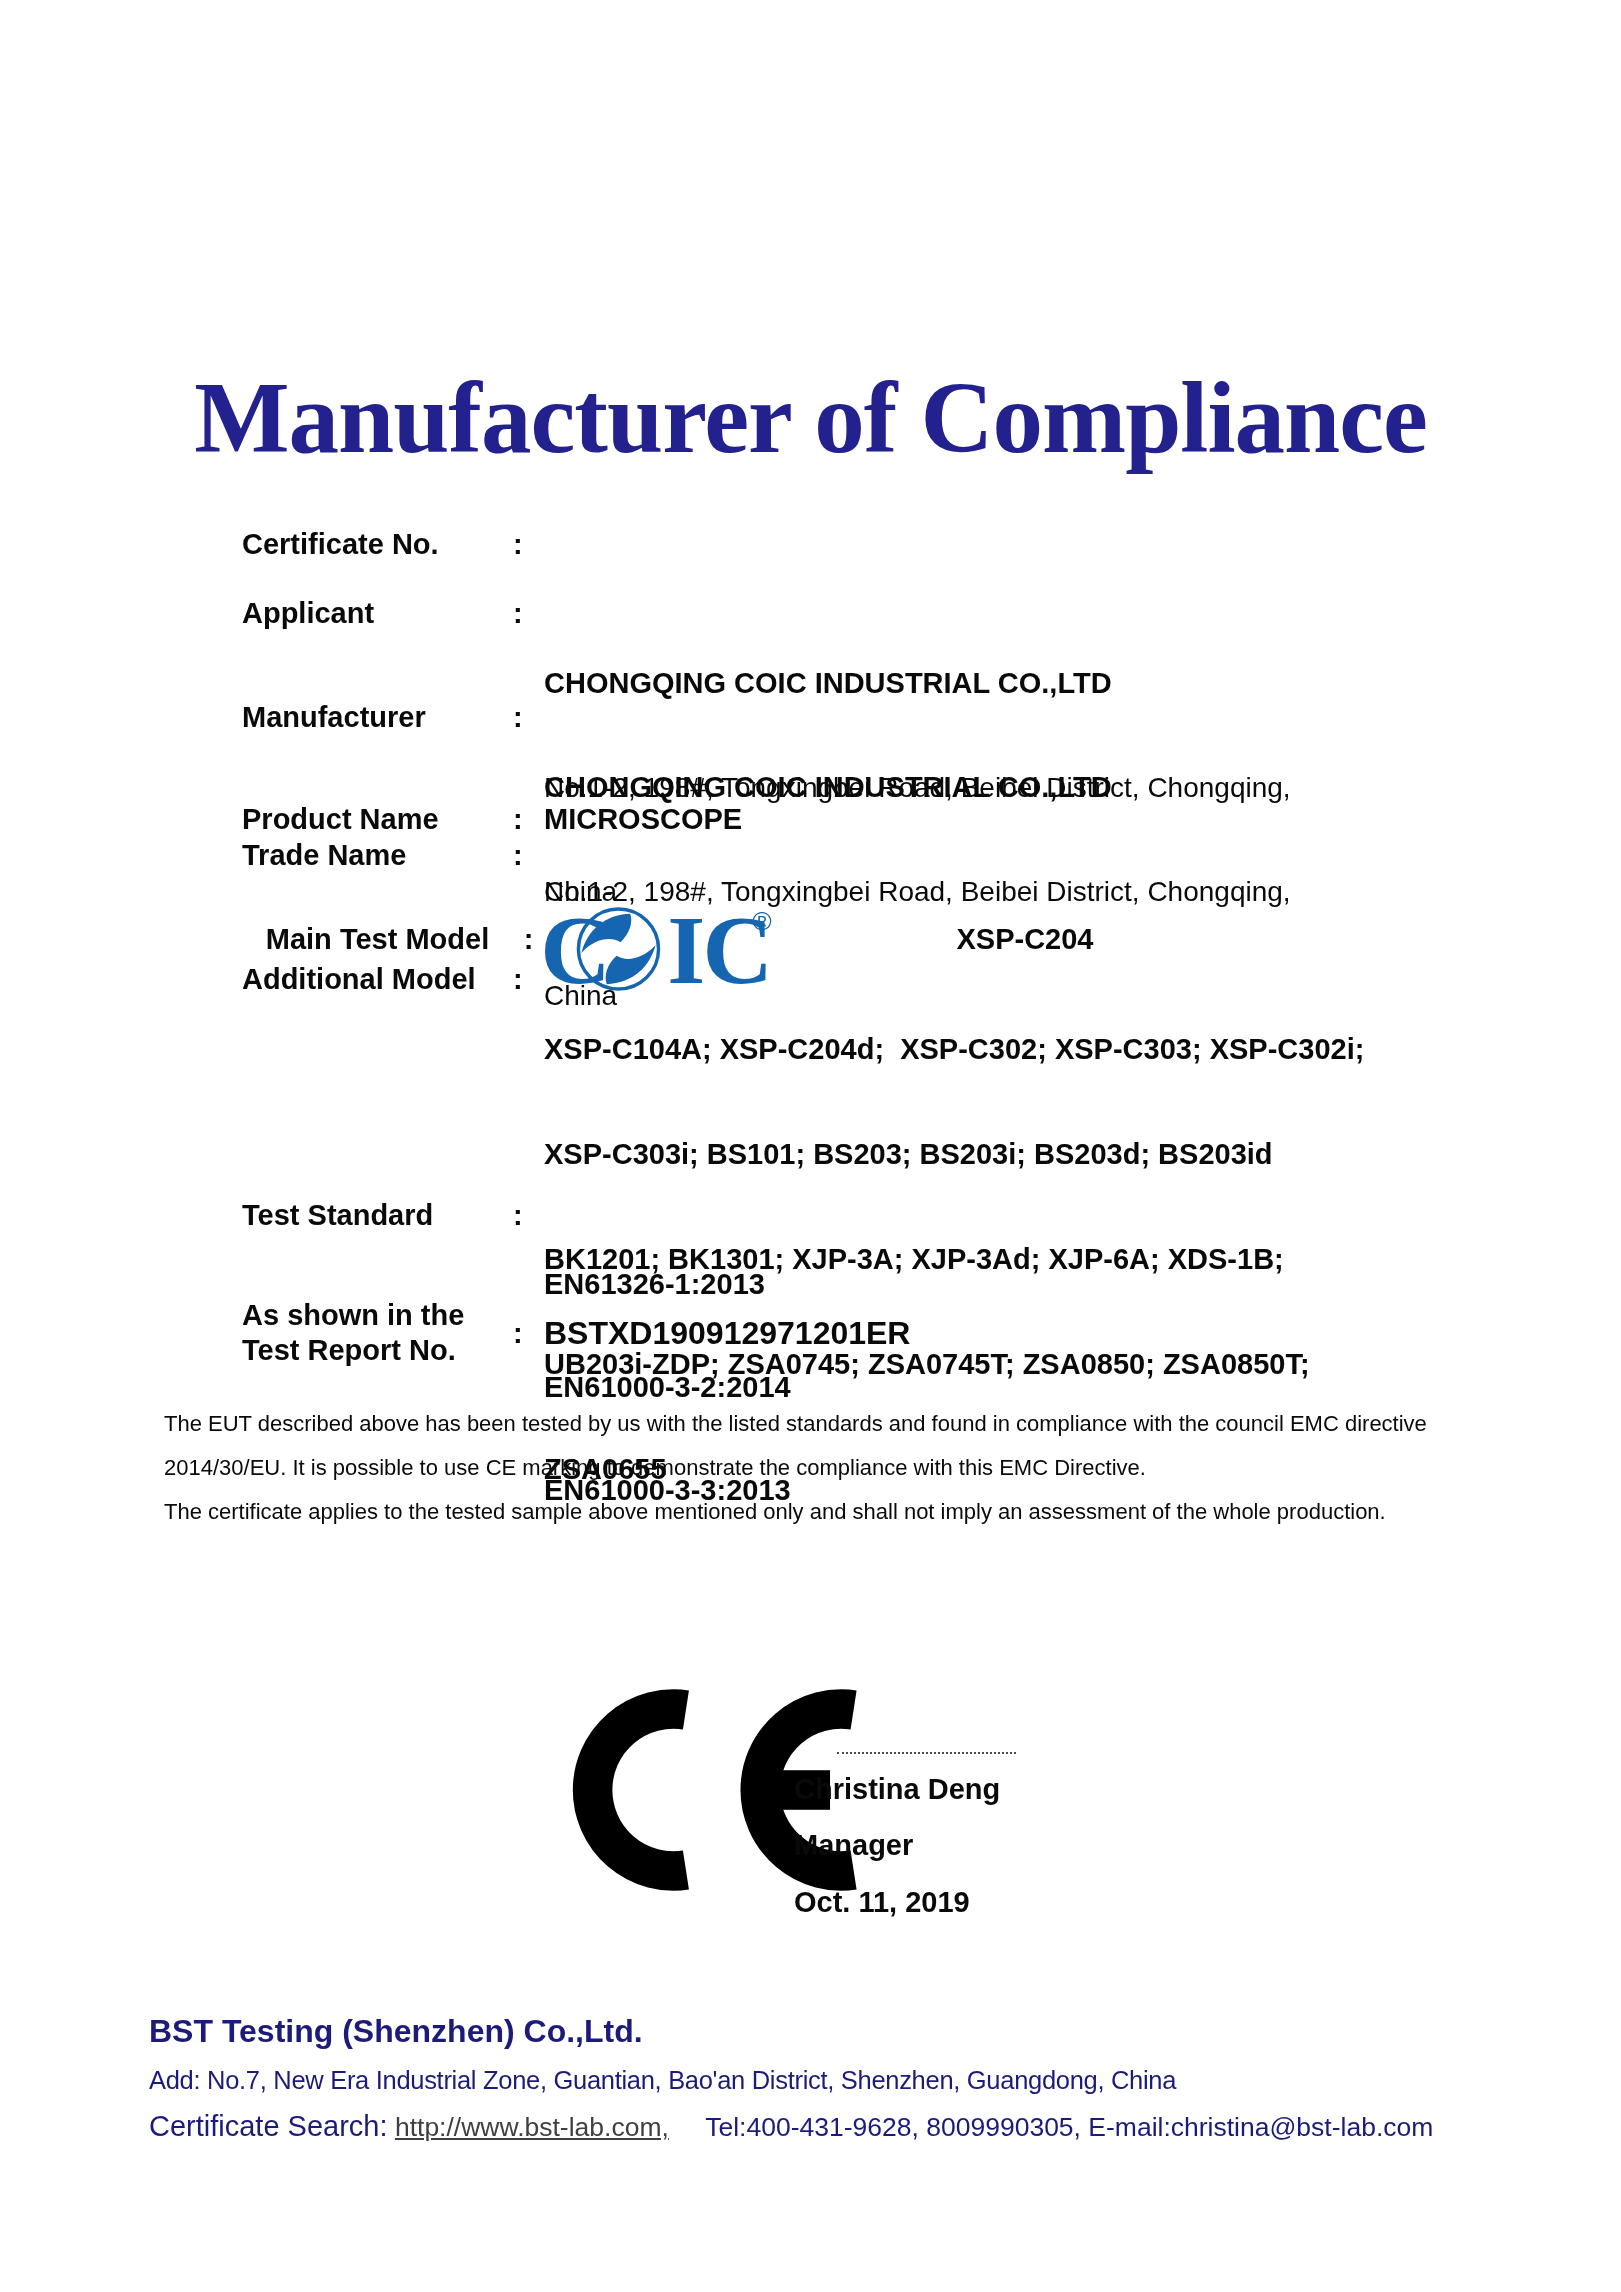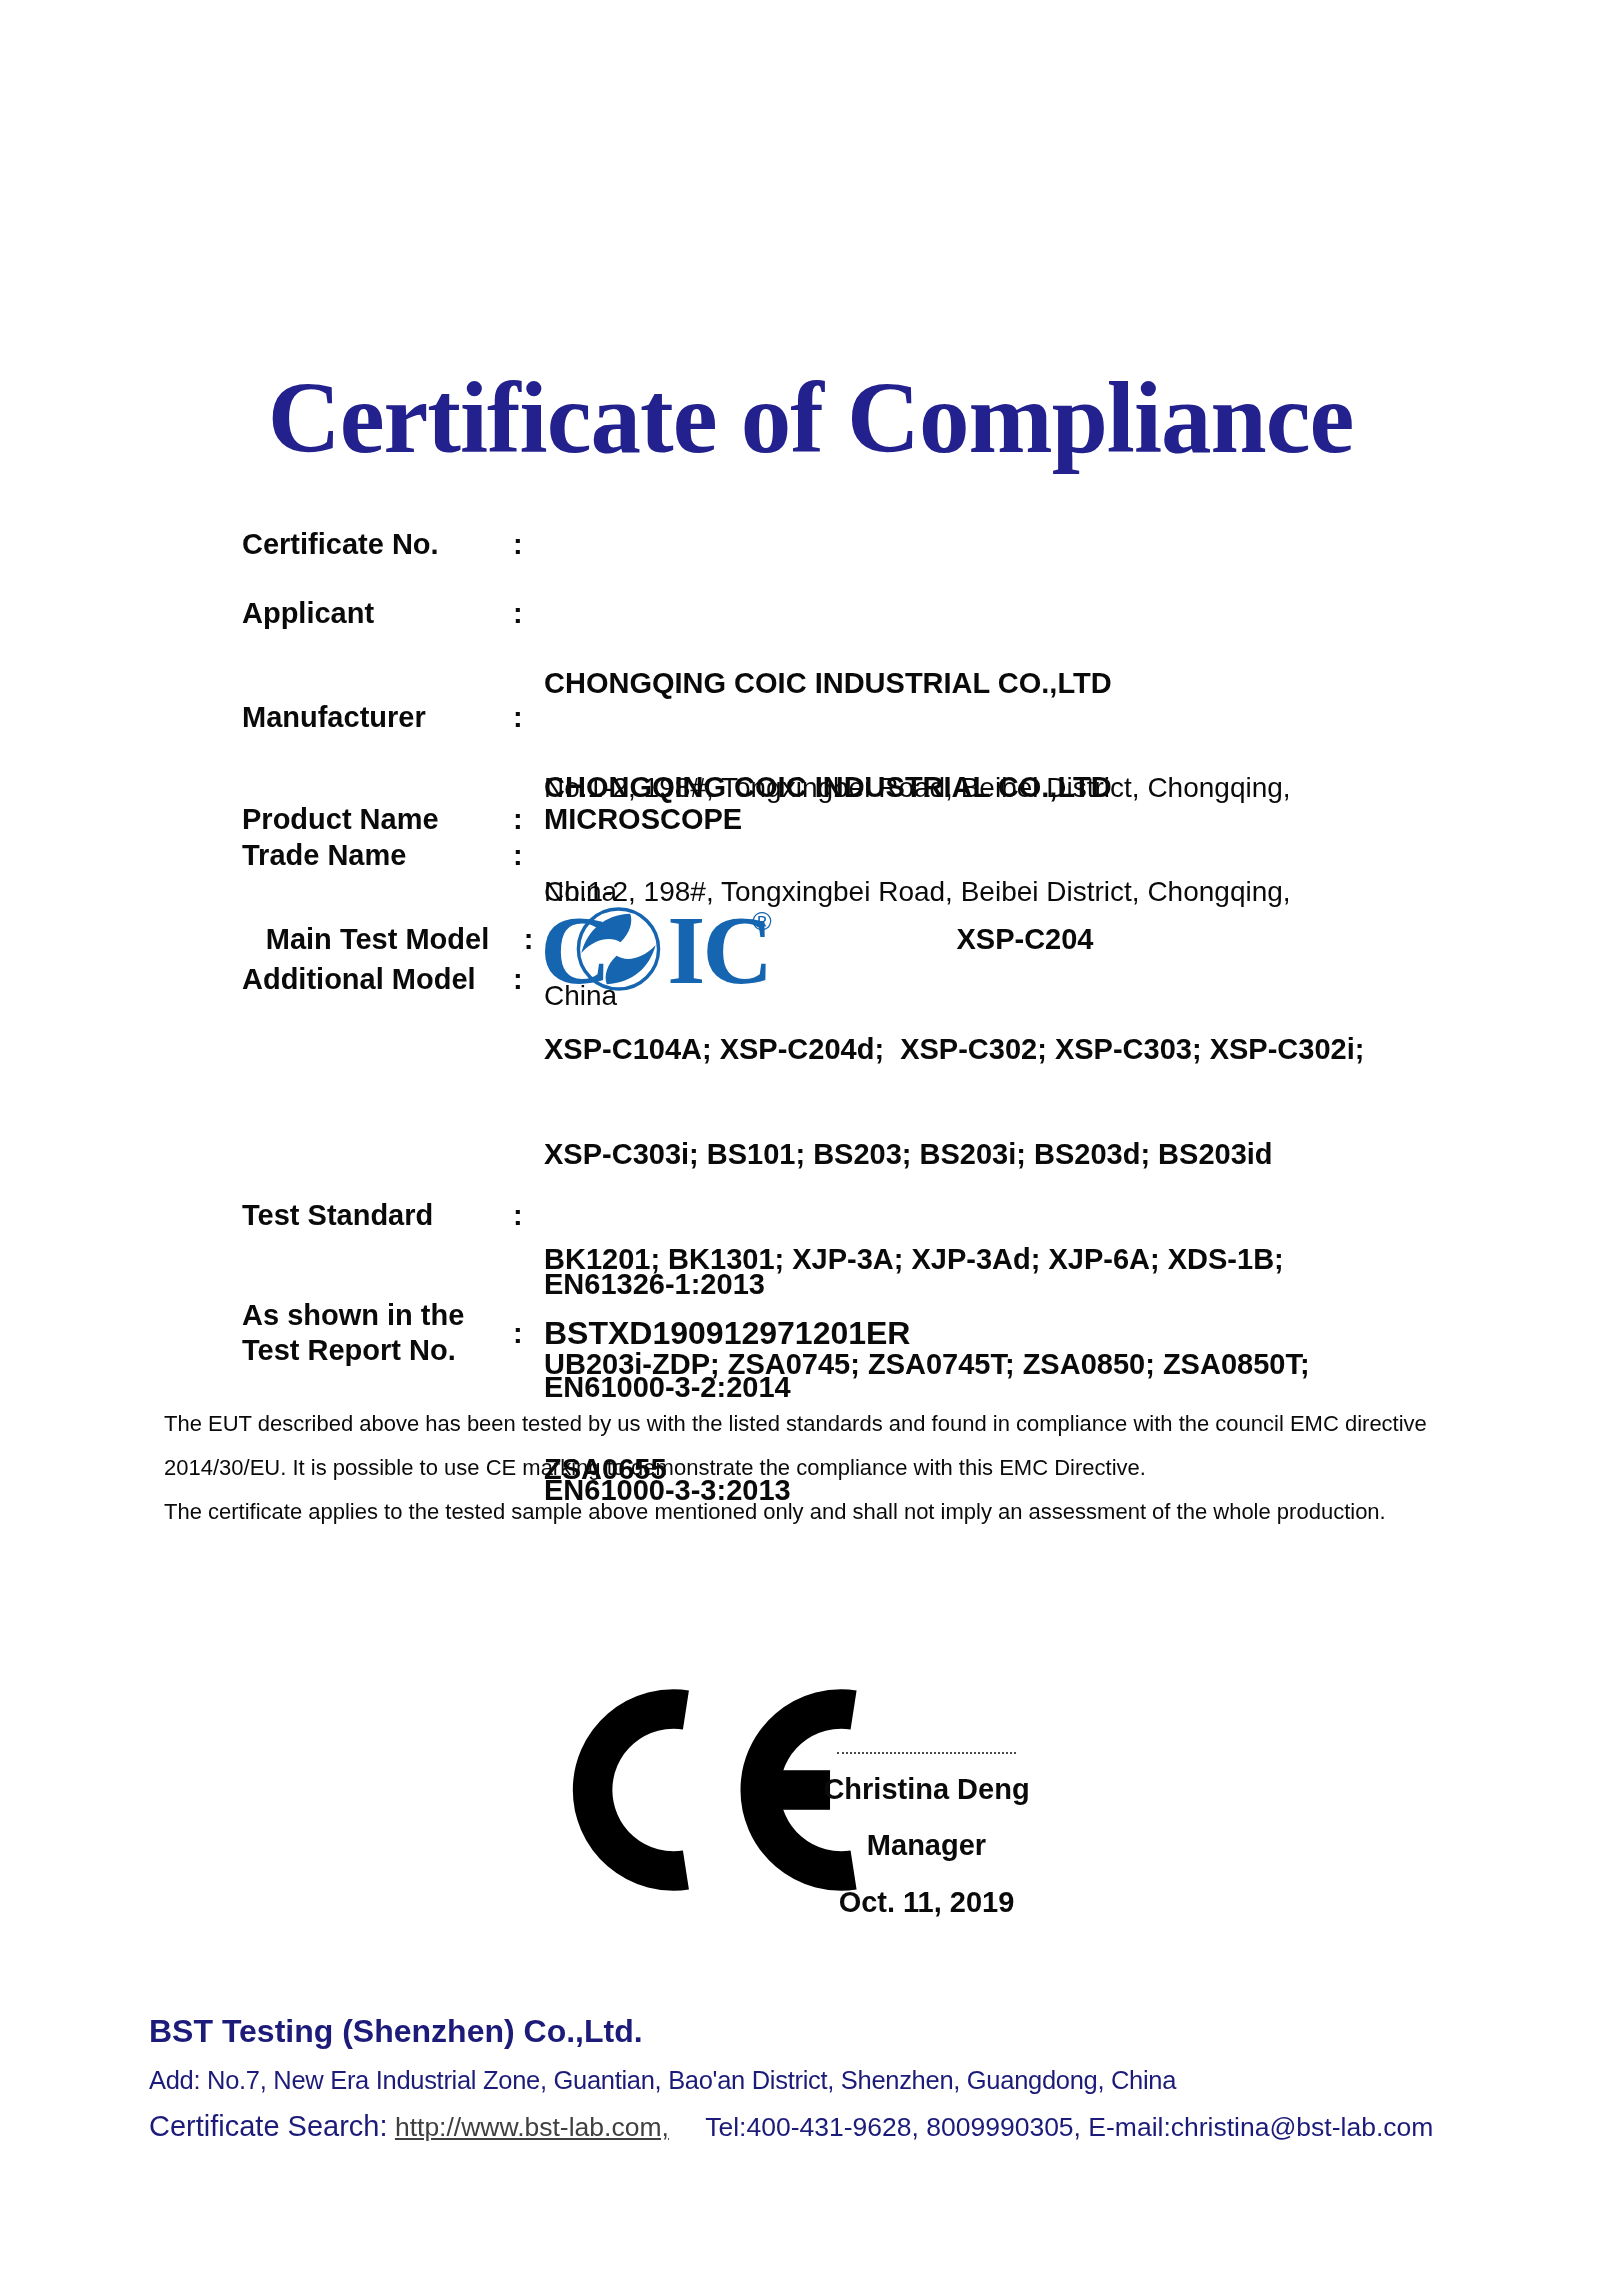--- a/index.html
+++ b/index.html
@@ -40,37 +40,37 @@
   .model-line{display:block;font-weight:bold;line-height:35px;}
   .lbl2{display:block;line-height:35px;}
   .report-val{align-self:center;}
   .coic-logo{display:block;margin-top:-2px;}
   .body-text{
     position:absolute;left:164px;top:1402px;width:1296px;
     font-size:22px;line-height:44px;
   }
   .body-text p{margin:0;}
   .ce-wrap{position:absolute;left:571px;top:1688px;width:292px;}
-  .sig{position:absolute;left:794px;top:1752px;width:265px;text-align:center;}
+  .sig{position:absolute;left:794px;top:1752px;width:265px;text-align:left;}
   .sig-line{width:179px;margin:0 auto;border-top:2.9px dotted #4a4a4a;height:0;}
   .sig p{margin:12.7px 0 0 0;font-size:29px;font-weight:bold;line-height:44px;}
   .footer{position:absolute;left:149px;top:2013px;width:1372px;color:#1c1b7a;}
   .f-company{font-size:32px;font-weight:bold;margin:0;}
   .f-address{font-size:25.5px;margin:15.7px 0 0 0;letter-spacing:-0.3px;}
   .f-search{font-size:26.5px;margin:15.7px 0 0 0;}
   .f-search .search-label{font-size:29px;}
   .f-search a{color:#404040;text-decoration:underline;}
   .f-search .contact{margin-left:29px;}
 </style>
 </head>
 <body>
 
 <div class="page">
 
-  <div class="title">Certificate of Compliance</div>
+  <div class="title">Manufacturer of Compliance</div>
 
   <div class="row" style="top:527px;">
     <div class="lbl">Certificate No.</div>
     <div class="colon">:</div>
   </div>
 
   <div class="row" style="top:596px;">
     <div class="lbl">Applicant</div>
     <div class="colon">:</div>
     <div class="val">

